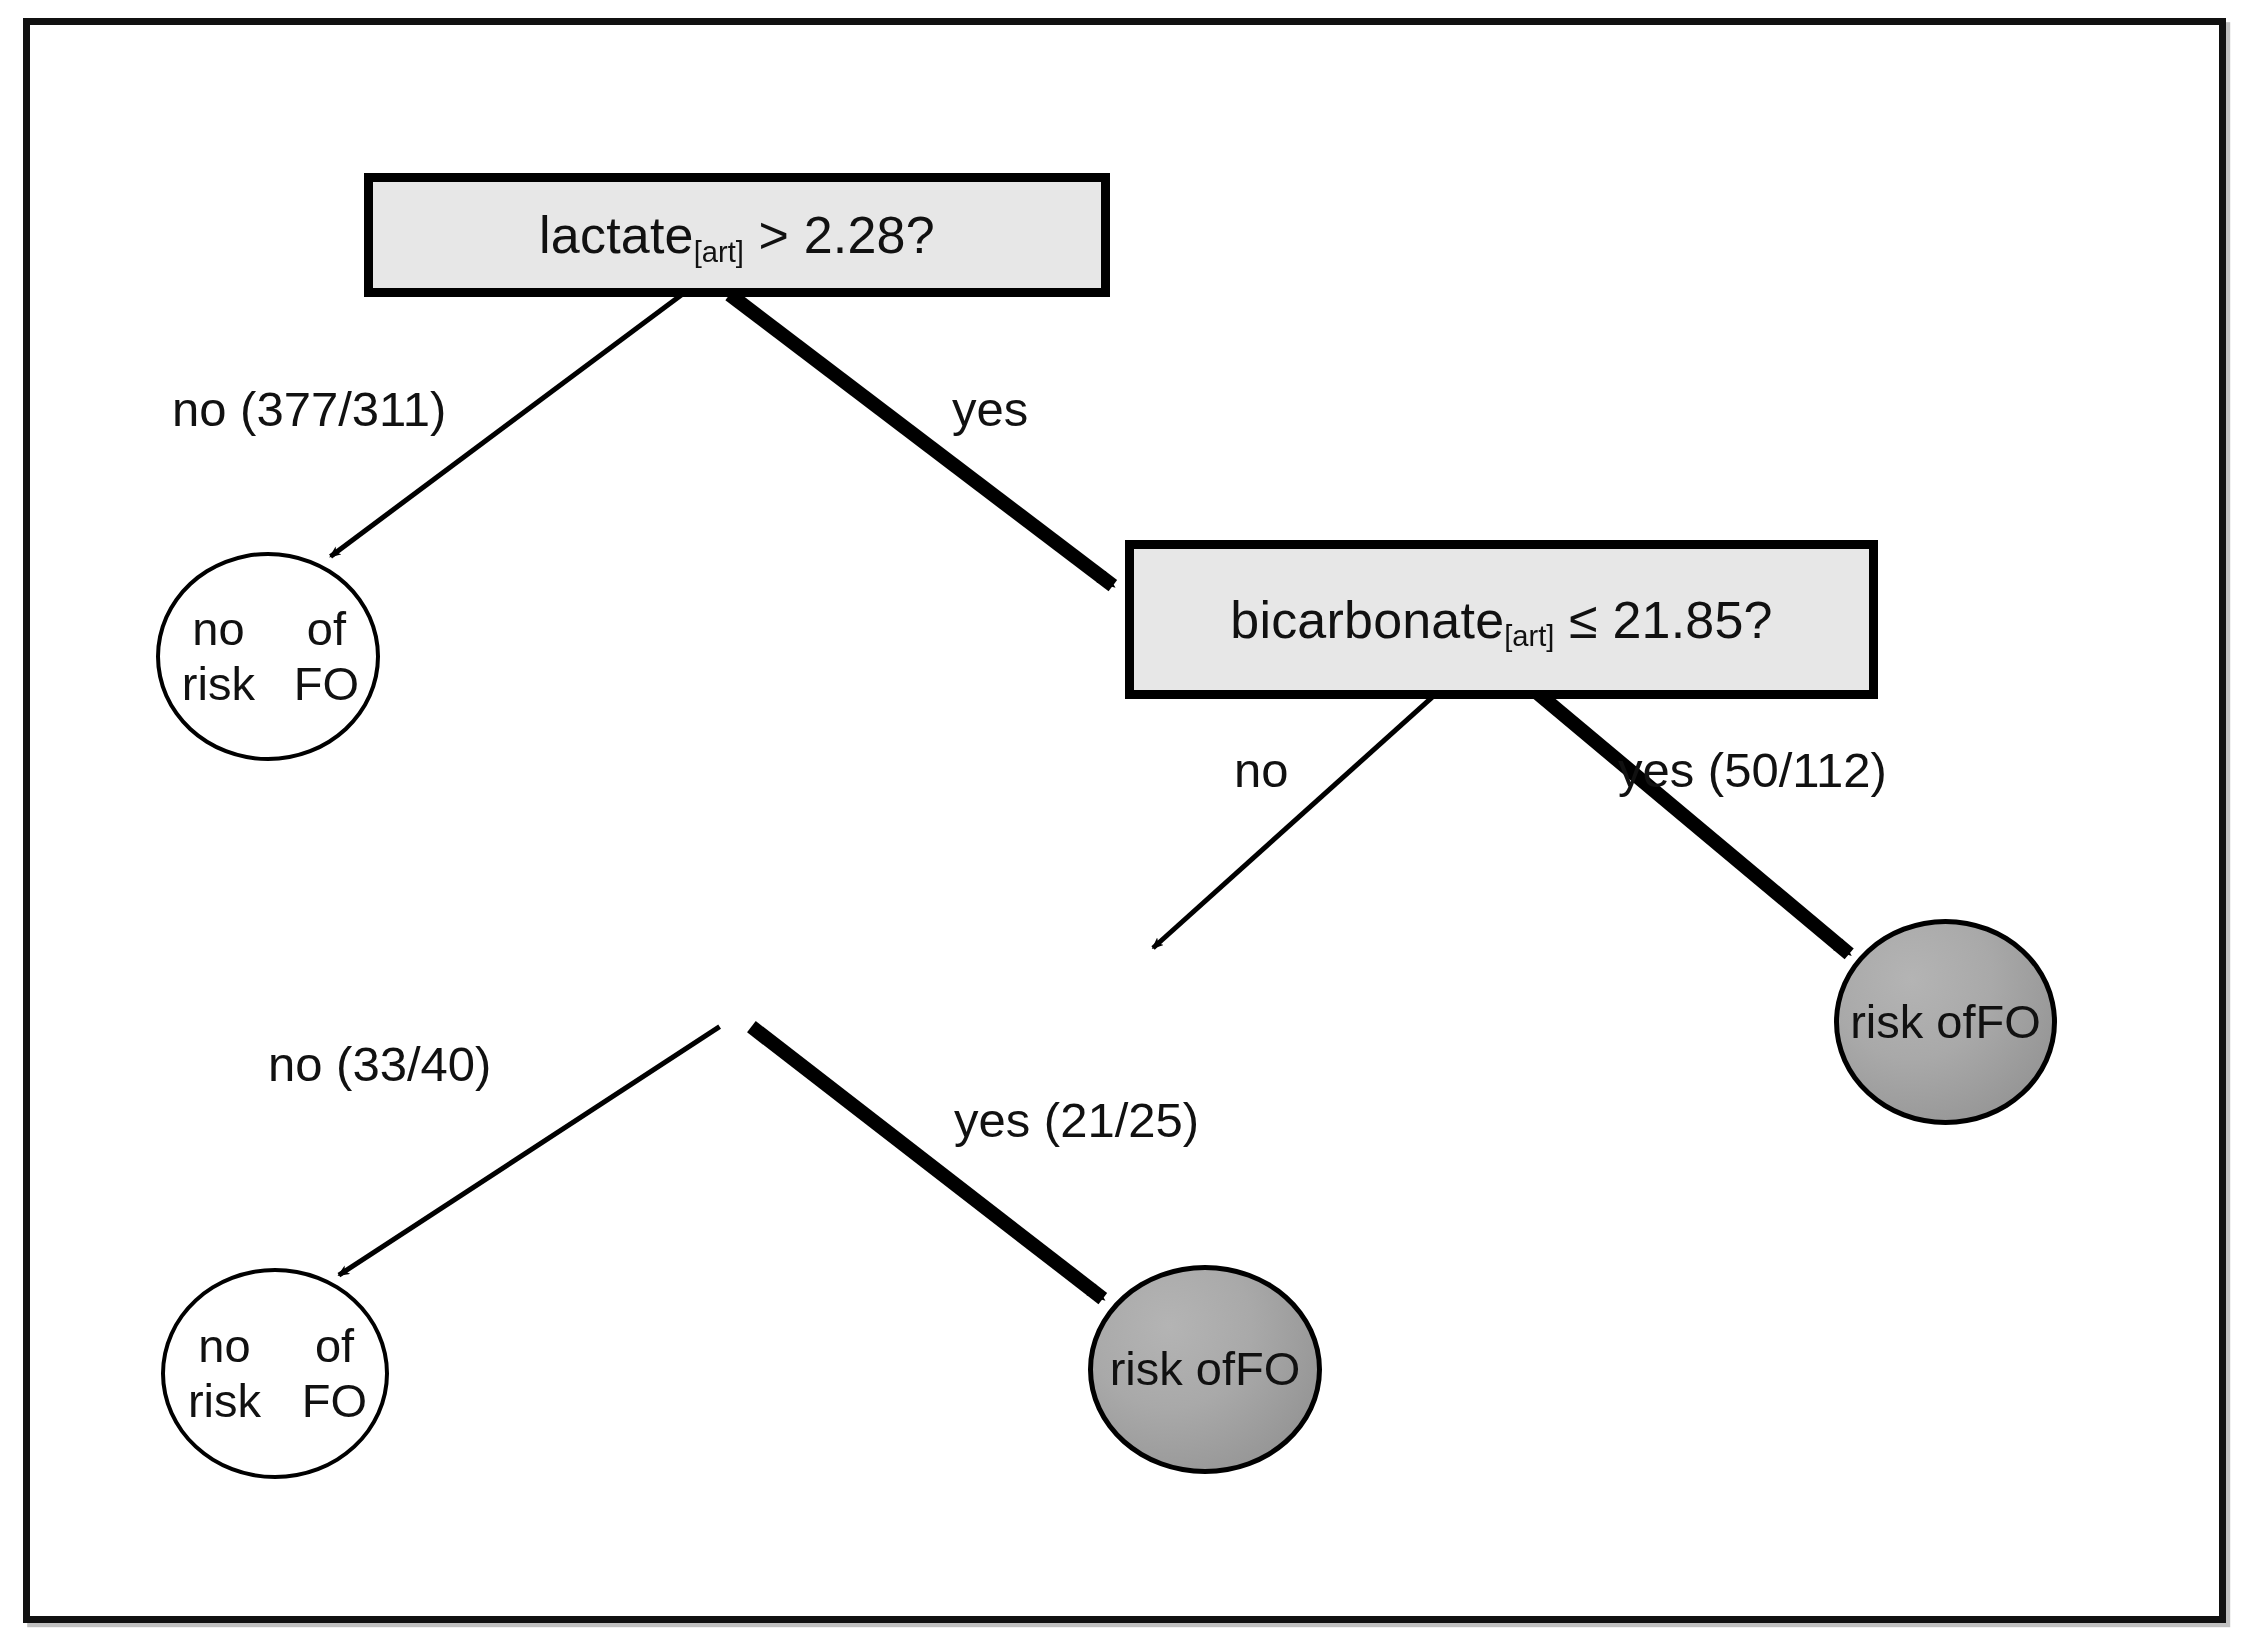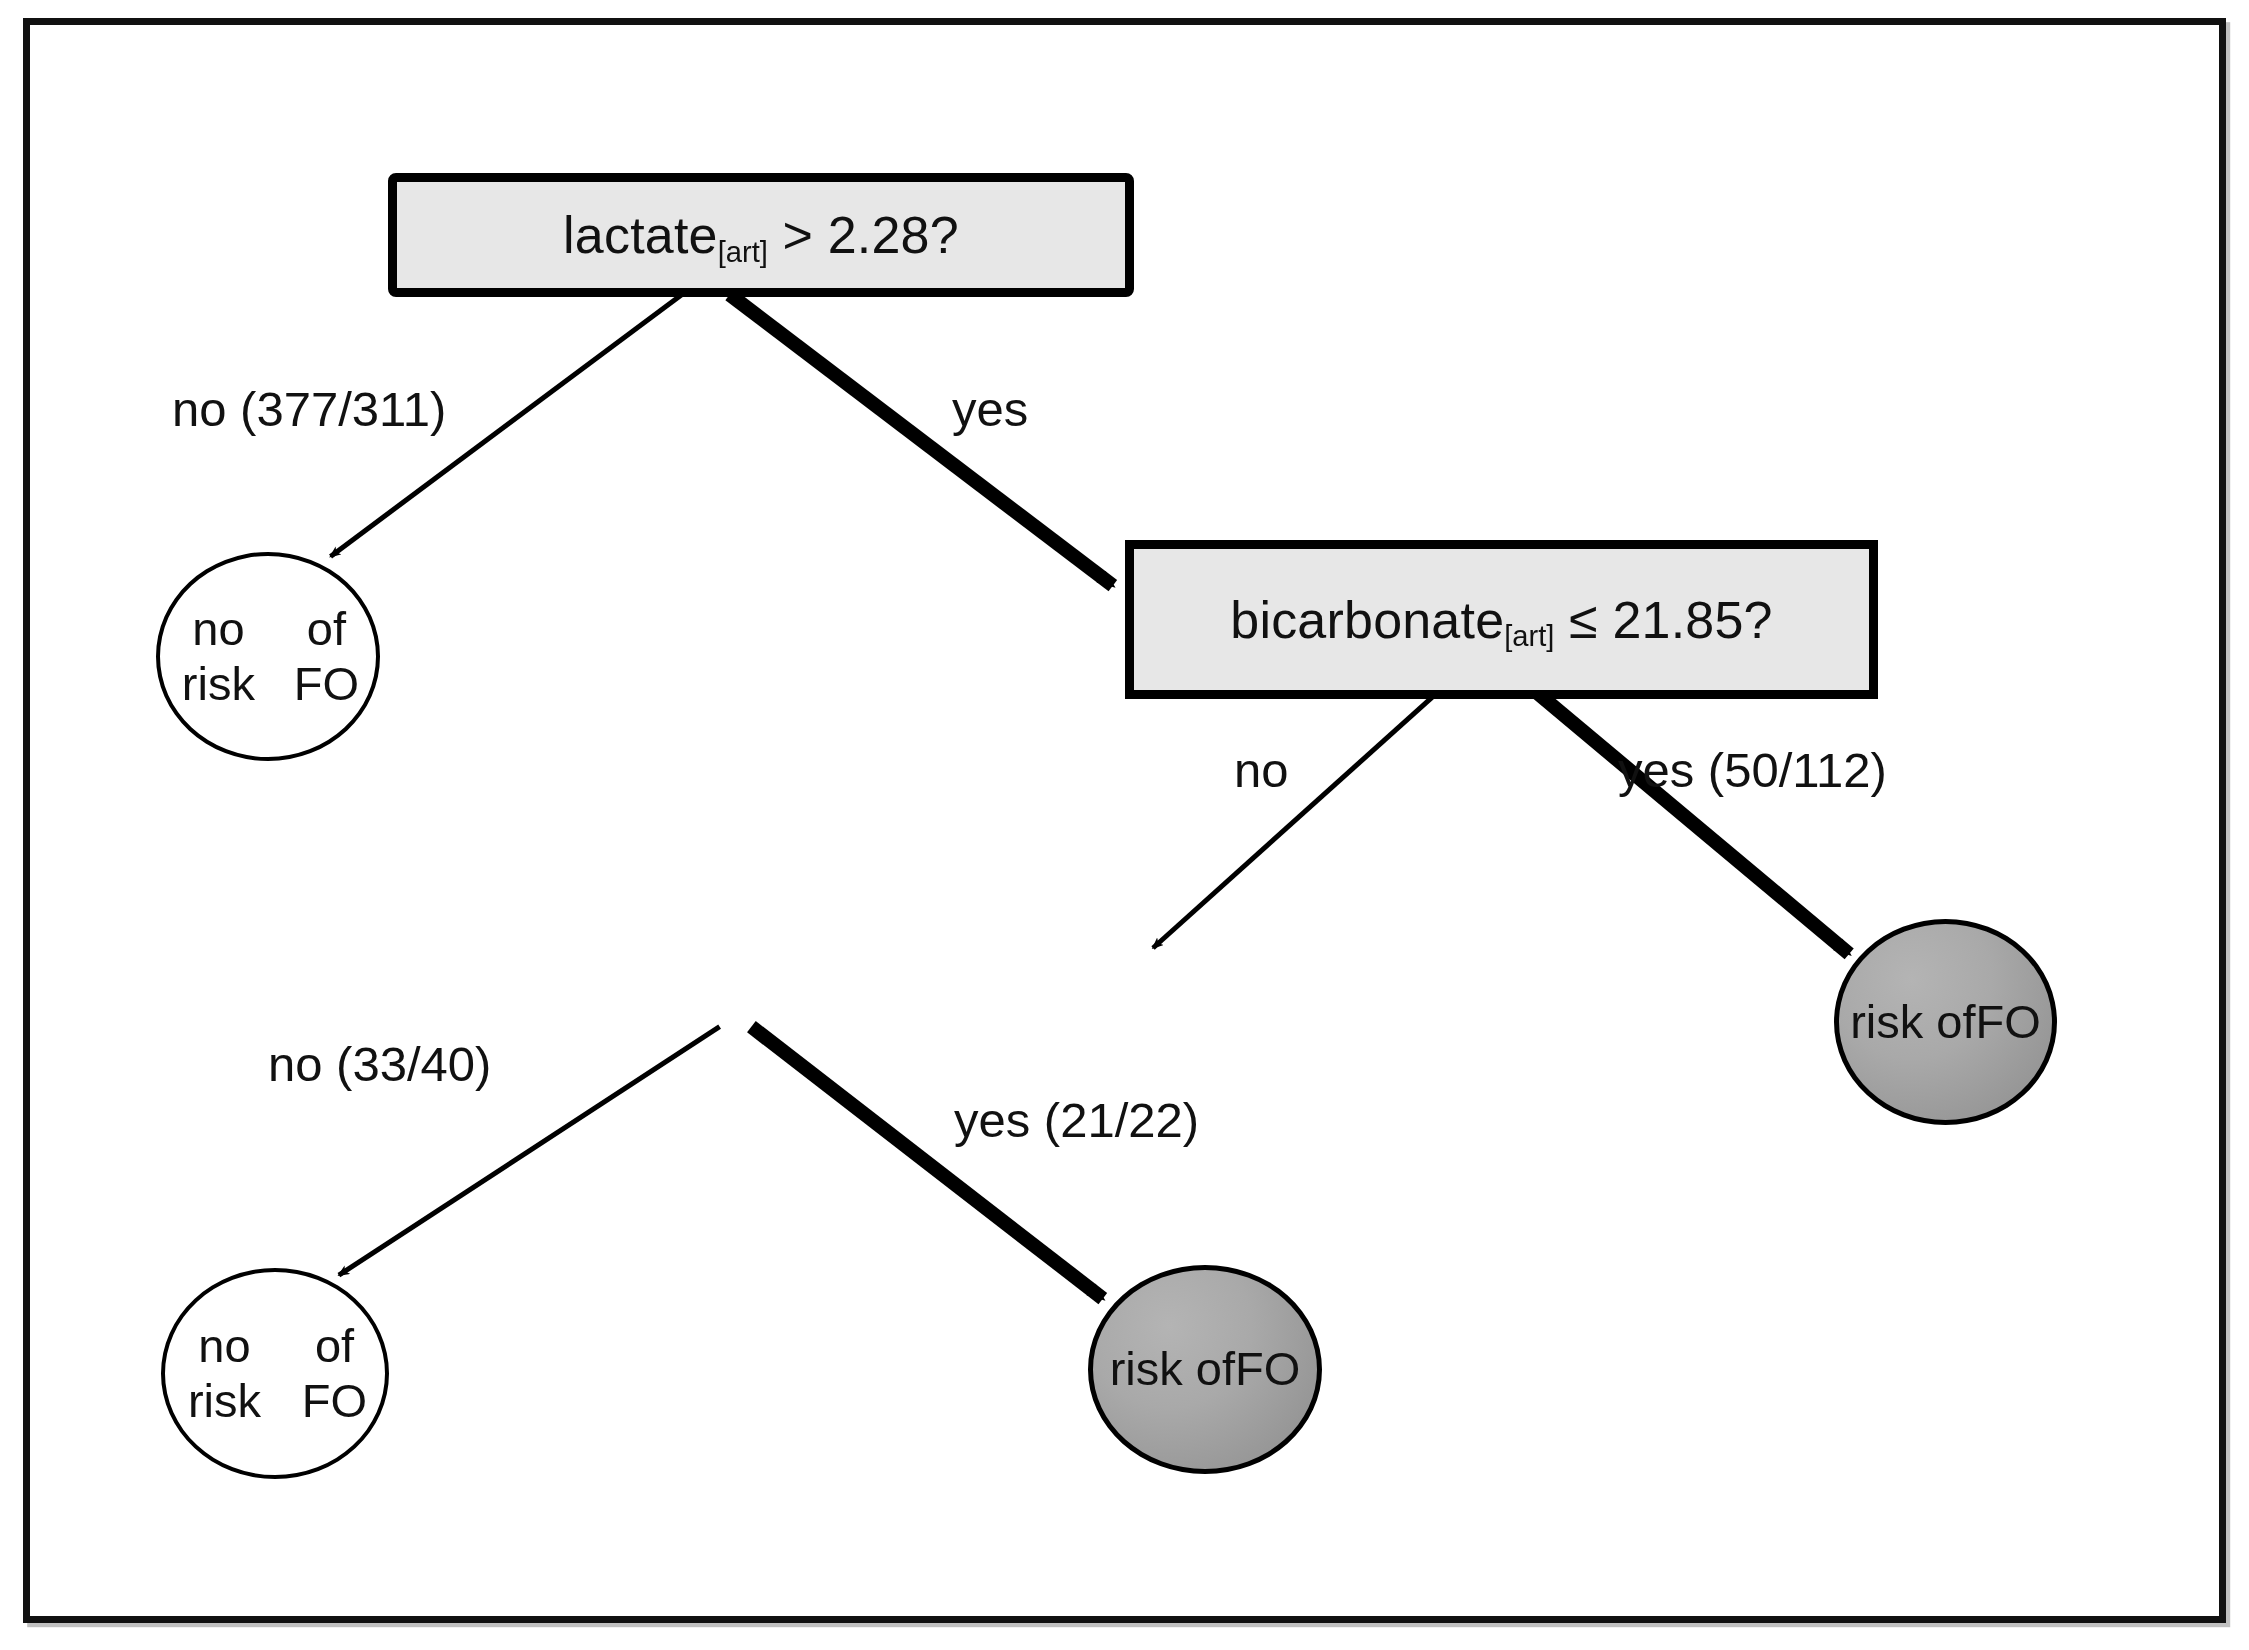--- a/index.html
+++ b/index.html
@@ -46,21 +46,21 @@
     line-height:1;
     letter-spacing:0.2px;
   }
   .dbox .txt sub{
     font-size:0.56em;
     vertical-align:baseline;
     position:relative;
     top:0.30em;
     letter-spacing:0;
   }
-  #node-lactate{left:388px;top:173px;width:746px;height:124px;border-radius:8px;}
+  #node-lactate{left:364px;top:173px;width:746px;height:124px;}
   #node-bicarbonate{left:1125px;top:540px;width:753px;height:159px;}
   #node-surgery{left:377px;top:899px;width:751px;height:127px;}
 
   
   .leaf{
     position:absolute;
     box-sizing:border-box;
     border-radius:50%;
     display:flex;
     flex-direction:row;
@@ -168,16 +168,16 @@
   <div class="leaf risk" id="leaf-risk-2">
     <span>risk of</span>
     <span>FO</span>
   </div>
 
   <div class="elabel" id="label-lactate-no">no (377/311)</div>
   <div class="elabel" id="label-lactate-yes">yes</div>
   <div class="elabel" id="label-bicarb-no">no</div>
   <div class="elabel" id="label-bicarb-yes">yes (50/112)</div>
   <div class="elabel" id="label-surgery-no">no (33/40)</div>
-  <div class="elabel" id="label-surgery-yes">yes (21/22)</div>
+  <div class="elabel" id="label-surgery-yes">yes (21/25)</div>
 
 </div>
 
 
 </body></html>

